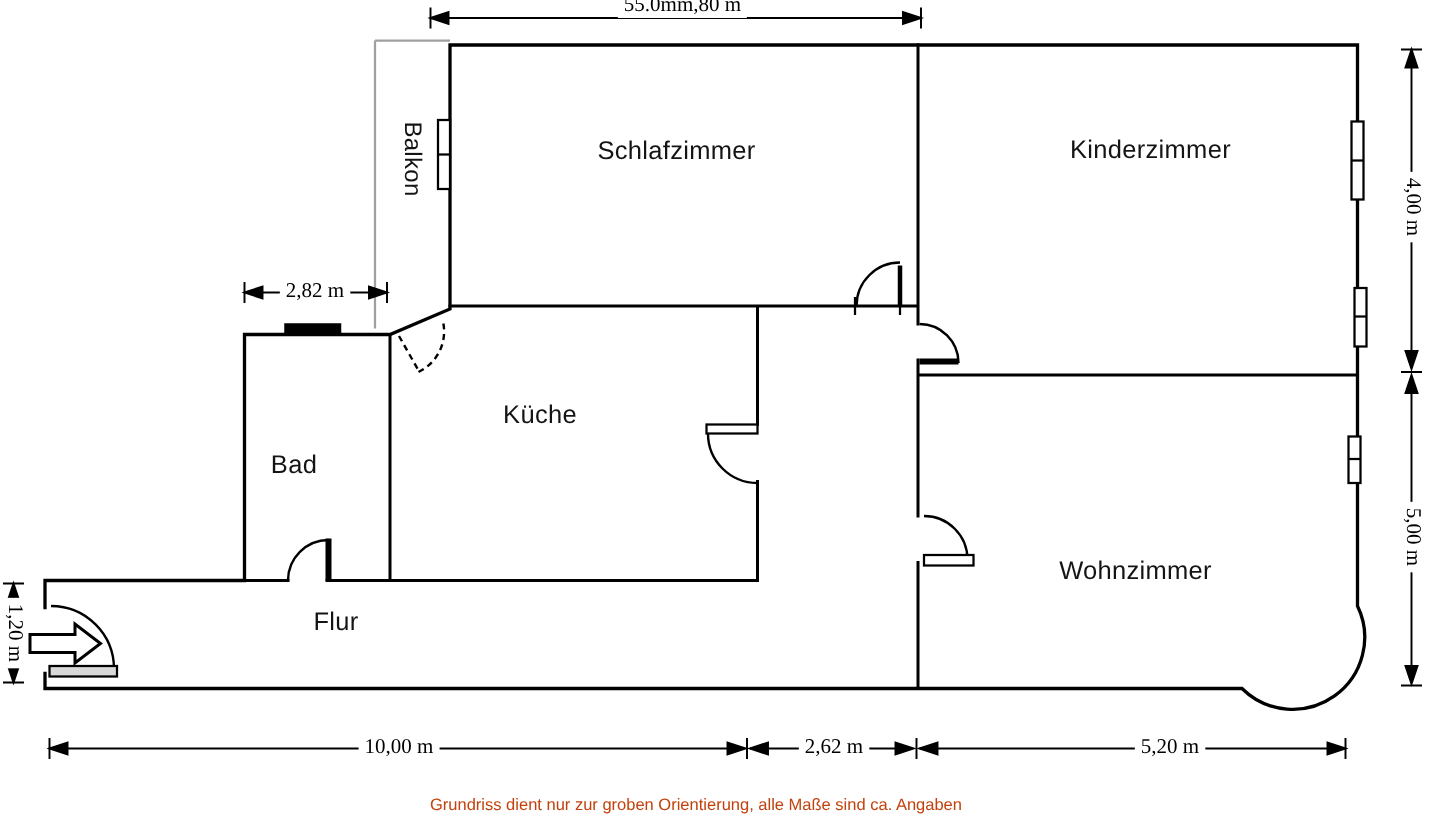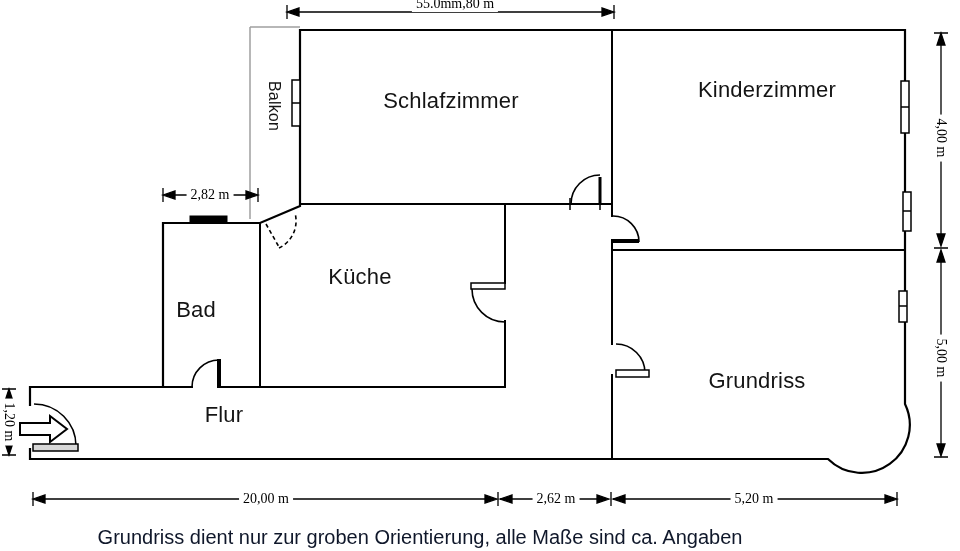--- a/index.html
+++ b/index.html
@@ -1,27 +1,27 @@
 <!DOCTYPE html>
 <html><head>
 <meta charset="utf-8">
 <style>
   html,body{margin:0;padding:0;background:#fff;}
   #stage{position:relative;width:960px;height:551px;background:#ffffff;overflow:hidden;
          font-family:"Liberation Sans",sans-serif;color:#111;}
   #stage svg{position:absolute;left:0;top:0;}
   .lbl{position:absolute;transform:translate(-50%,-50%);white-space:nowrap;
-       font-size:22px;color:#141414;letter-spacing:0.2px;}
+       font-size:17px;color:#141414;letter-spacing:0.2px;}
   .lbl.rot{transform:translate(-50%,-50%) rotate(90deg);}
   .dim{position:absolute;transform:translate(-50%,-50%);white-space:nowrap;
        font-family:"Liberation Serif",serif;font-size:14px;color:#000;
        background:#fff;padding:0 4px;}
   .dim.rot{transform:translate(-50%,-50%) rotate(90deg);}
-  .caption{position:absolute;left:420px;top:537px;transform:translate(-50%,-50%);
-       font-size:20px;color:#0f172a;white-space:nowrap;}
+  .caption{position:absolute;left:464px;top:537px;transform:translate(-50%,-50%);
+       font-size:11px;color:#c2410c;white-space:nowrap;}
 </style>
 </head>
 <body>
 
 <div id="stage">
 
   <svg width="960" height="551" viewBox="0 0 960 551">
 
     <path d="M250,27 V219 M250,27 H300" stroke="#a0a0a0" stroke-width="1.5" fill="none"></path>
 
@@ -105,29 +105,29 @@
       <polygon points="497,499 485,495 485,503"></polygon>
       <polygon points="500,499 512,495 512,503"></polygon>
       <polygon points="609,499 597,495 597,503"></polygon>
       <polygon points="613,499 625,495 625,503"></polygon>
       <polygon points="897,499 885,495 885,503"></polygon>
     </g>
   </svg>
 
   <span class="lbl rot" style="left:274px;top:106px;font-size:16px">Balkon</span>
   <span class="lbl" style="left:451px;top:101px">Schlafzimmer</span>
-  <span class="lbl" style="left:767px;top:90px">Kinderzimmer</span>
+  <span class="lbl" style="left:767px;top:100px">Kinderzimmer</span>
   <span class="lbl" style="left:196px;top:310px">Bad</span>
   <span class="lbl" style="left:360px;top:277px">Küche</span>
   <span class="lbl" style="left:224px;top:415px">Flur</span>
-  <span class="lbl" style="left:757px;top:381px">Grundriss</span>
+  <span class="lbl" style="left:757px;top:381px">Wohnzimmer</span>
 
   <span class="dim" style="left:455px;top:4px">55.0mm,80 m</span>
   <span class="dim" style="left:210px;top:195px">2,82 m</span>
   <span class="dim rot" style="left:9px;top:422px">1,20 m</span>
   <span class="dim rot" style="left:941px;top:138px">4,00 m</span>
   <span class="dim rot" style="left:941px;top:358px">5,00 m</span>
-  <span class="dim" style="left:266px;top:499px">20,00 m</span>
+  <span class="dim" style="left:266px;top:499px">10,00 m</span>
   <span class="dim" style="left:556px;top:499px">2,62 m</span>
-  <span class="dim" style="left:754px;top:499px">5,20 m</span>
+  <span class="dim" style="left:780px;top:499px">5,20 m</span>
 
   <div class="caption">Grundriss dient nur zur groben Orientierung, alle Maße sind ca. Angaben</div>
 </div>
 
 </body></html>

